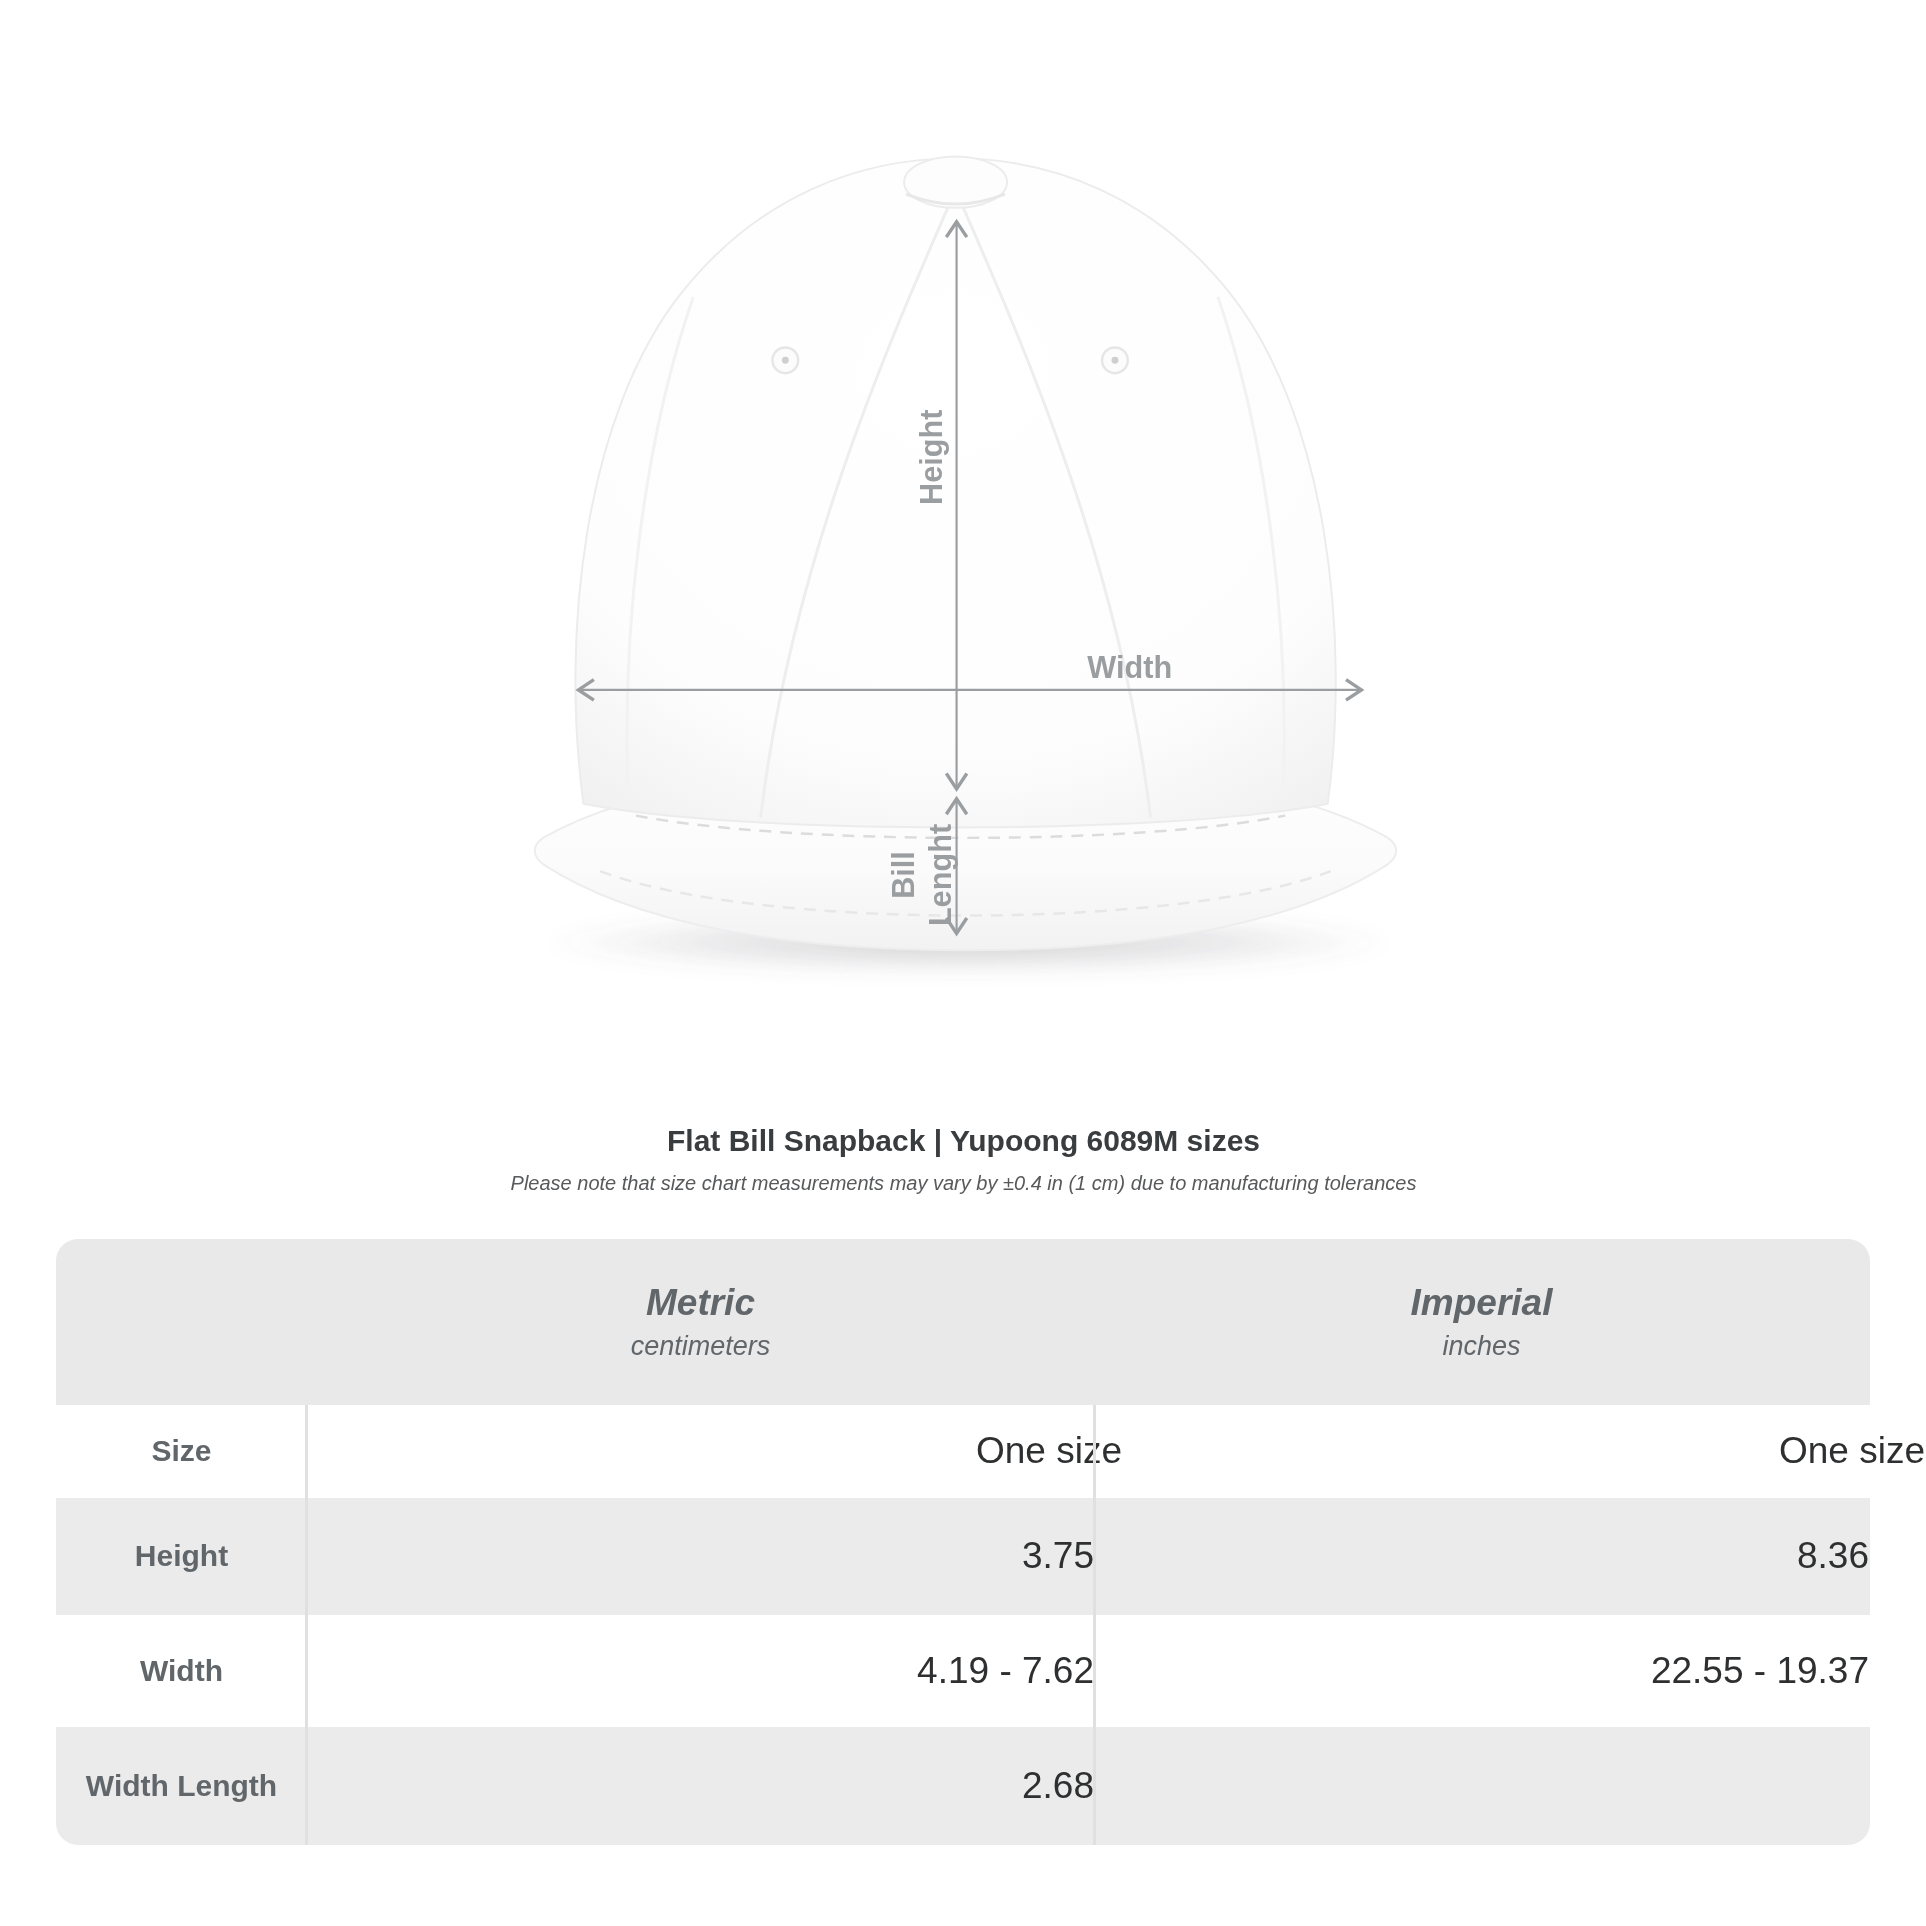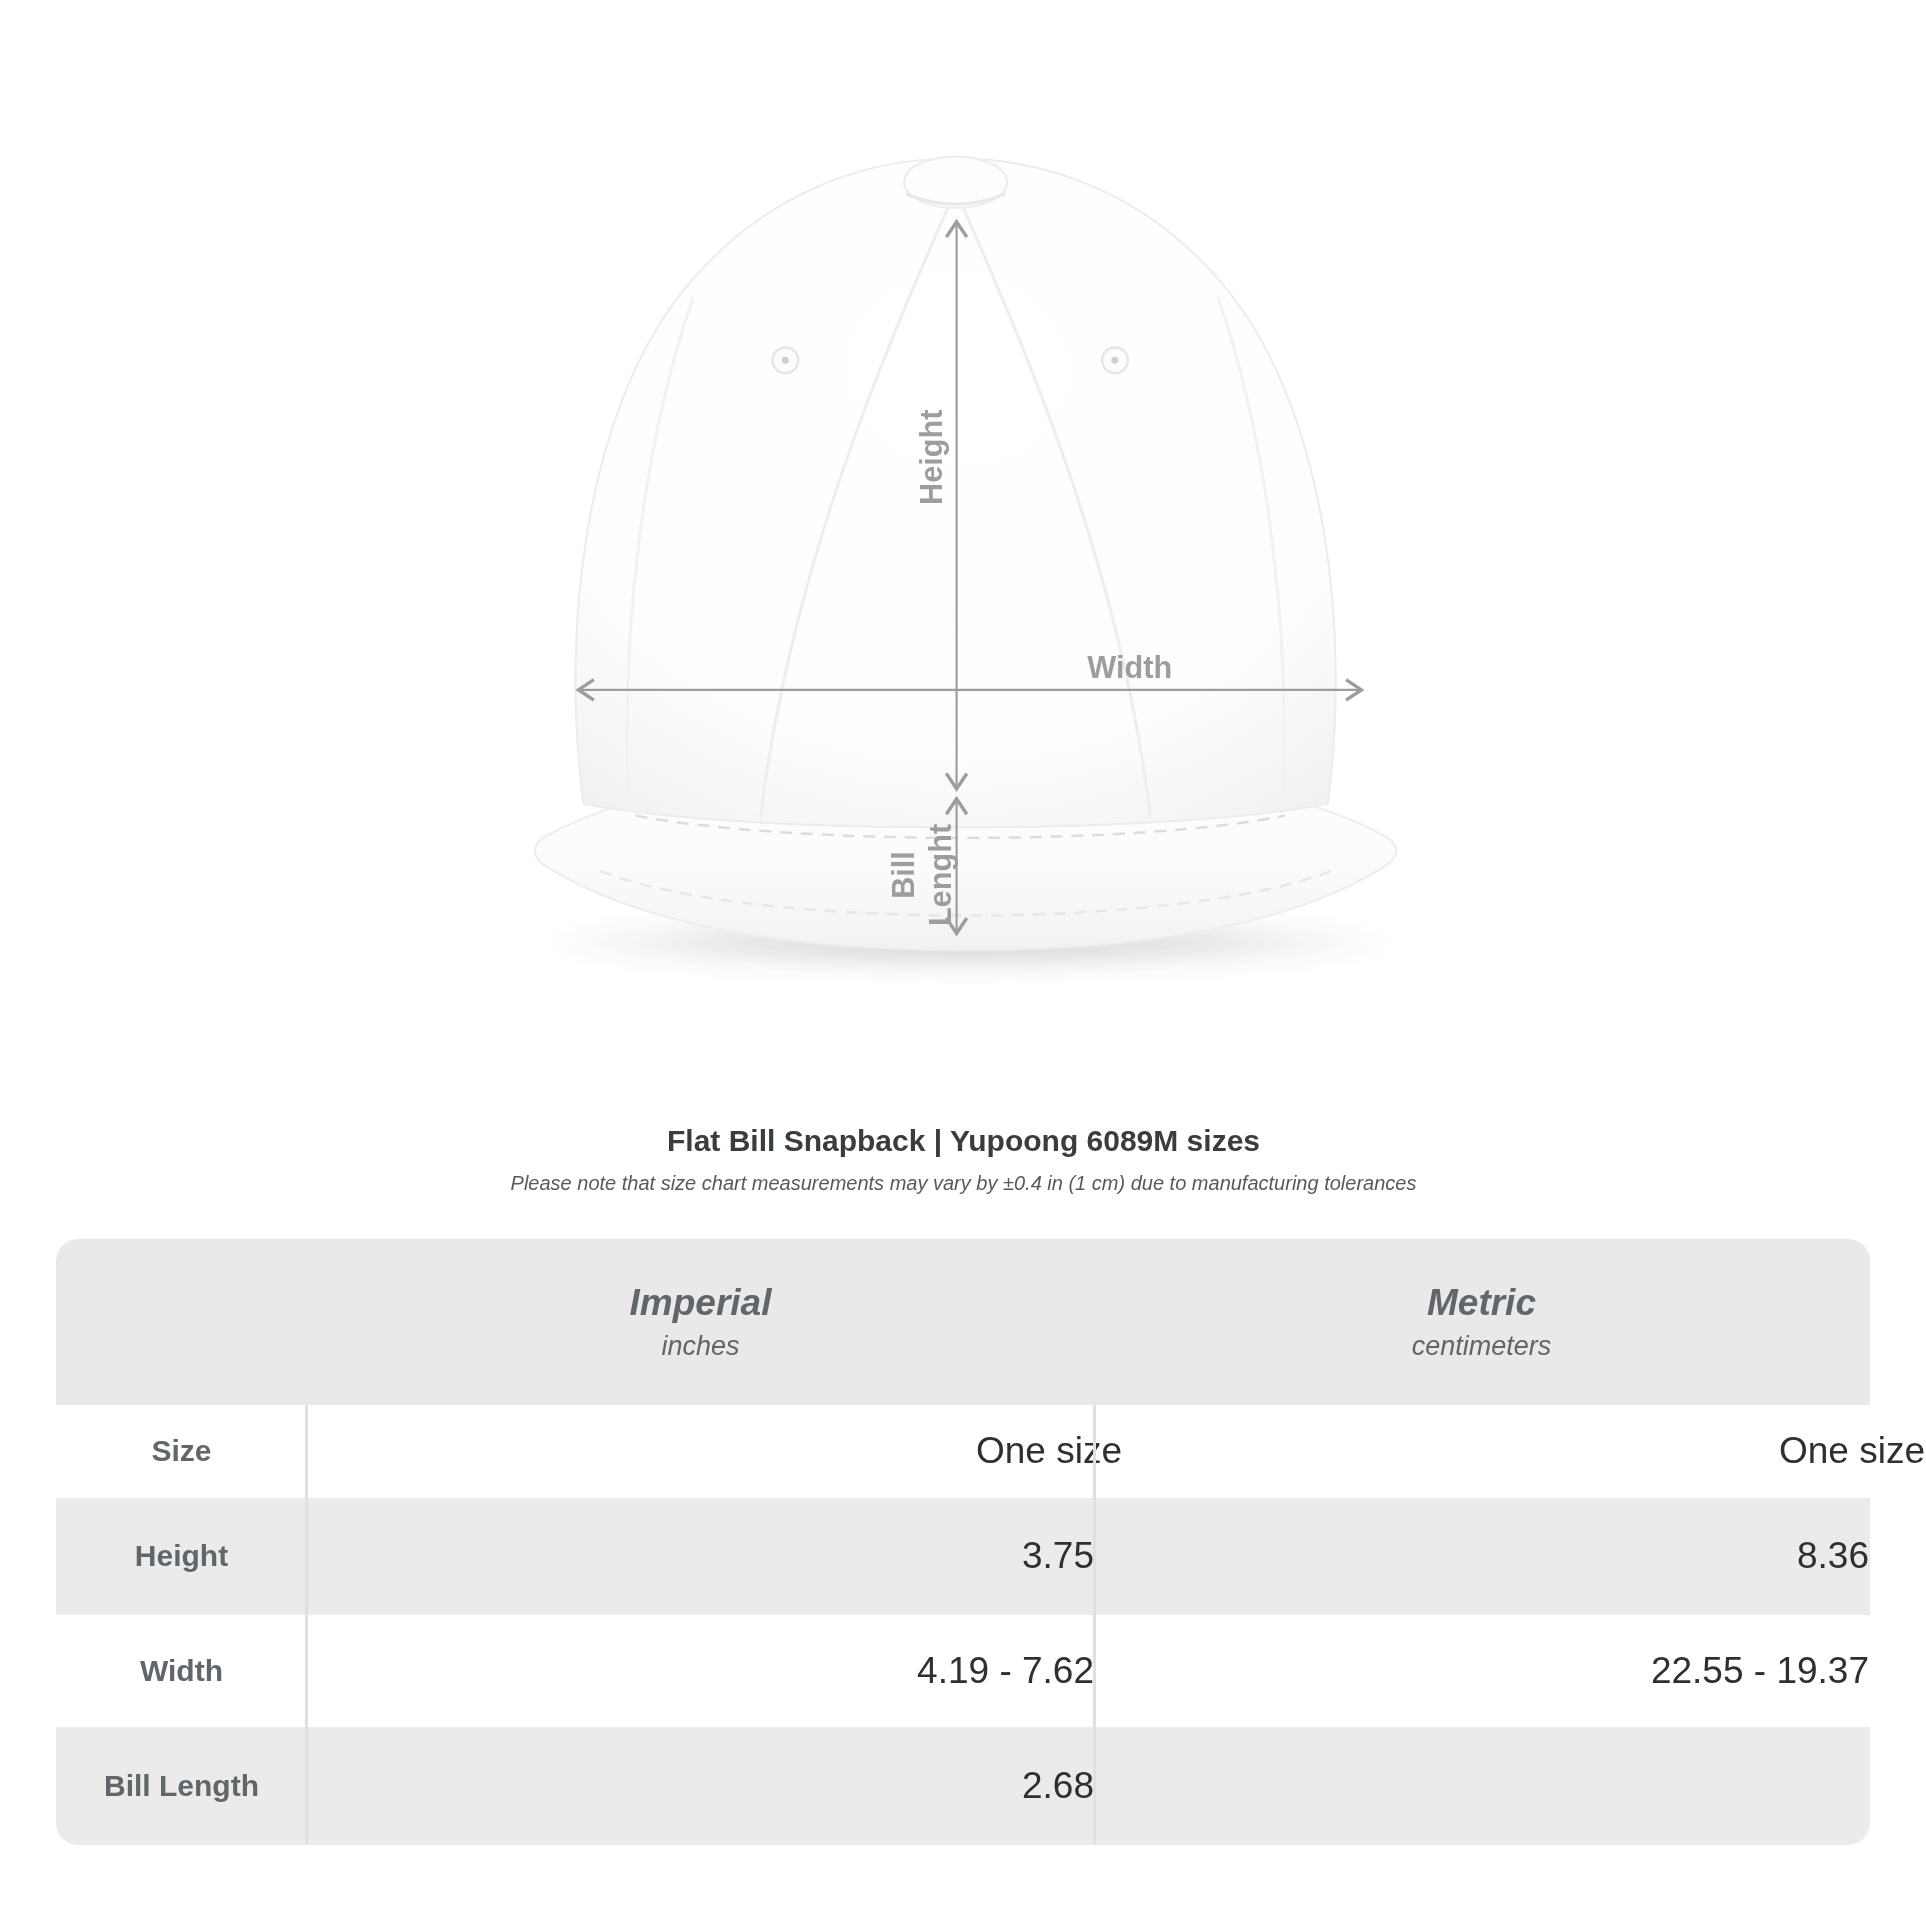--- a/index.html
+++ b/index.html
@@ -198,26 +198,26 @@
   <header class="caption">
     <h1>Flat Bill Snapback | Yupoong 6089M sizes</h1>
     <p>Please note that size chart measurements may vary by ±0.4 in (1 cm) due to manufacturing tolerances</p>
   </header>
 
   <section class="size-table">
 
     <div class="t-head">
       <div class="unit"></div>
       <div class="unit">
+        <div class="u-main">Metric</div>
+        <div class="u-sub">centimeters</div>
+      </div>
+      <div class="unit">
         <div class="u-main">Imperial</div>
         <div class="u-sub">inches</div>
-      </div>
-      <div class="unit">
-        <div class="u-main">Metric</div>
-        <div class="u-sub">centimeters</div>
       </div>
     </div>
 
     <div class="t-body">
       <div class="divider d1"></div>
       <div class="divider d2"></div>
 
       <div class="t-row r-size">
         <div class="cell lbl">Size</div>
         <div class="cell val">One size</div>
@@ -230,20 +230,20 @@
         <div class="cell val">8.36</div>
       </div>
 
       <div class="t-row r-width">
         <div class="cell lbl">Width</div>
         <div class="cell val">4.19 - 7.62</div>
         <div class="cell val">22.55 - 19.37</div>
       </div>
 
       <div class="t-row r-bill stripe last">
-        <div class="cell lbl">Bill Length</div>
+        <div class="cell lbl">Width Length</div>
         <div class="cell val">2.68</div>
       </div>
     </div>
 
   </section>
 </div>
 
 
 </body></html>

